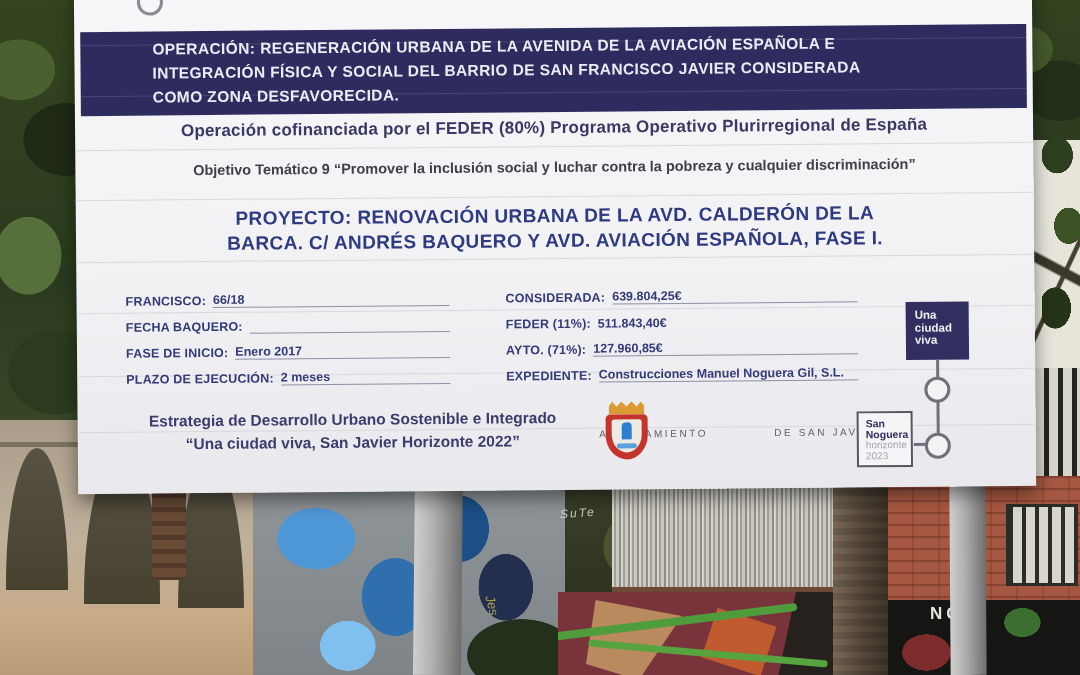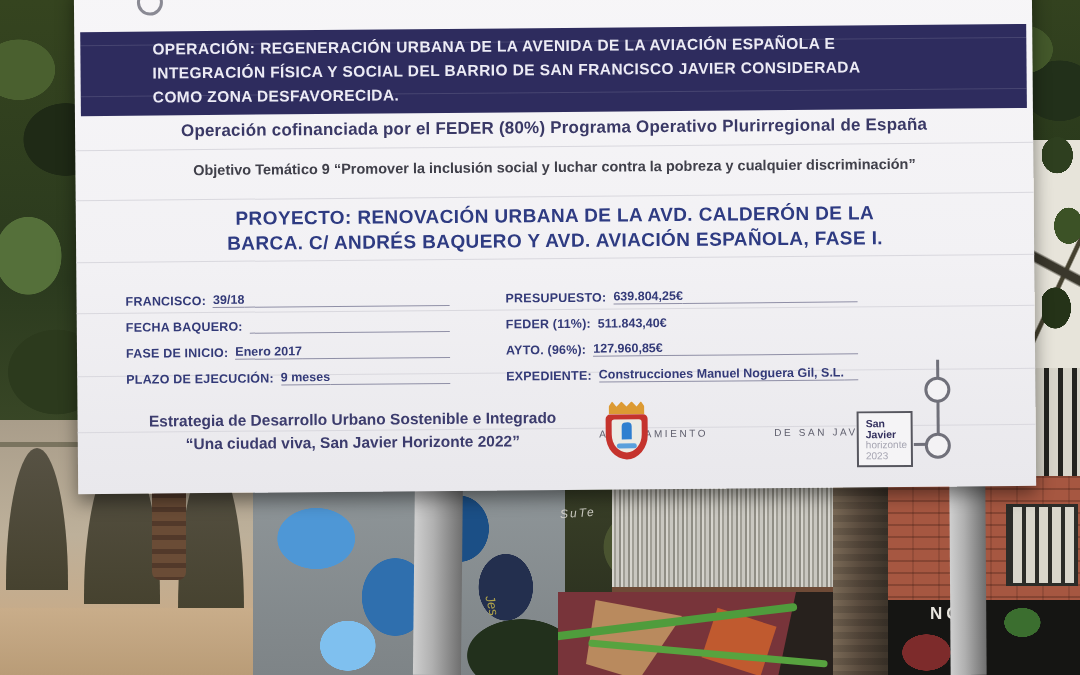--- a/index.html
+++ b/index.html
@@ -199,53 +199,53 @@
     <div class="cofinance">Operación cofinanciada por el FEDER (80%) Programa Operativo Plurirregional de España</div>
     <div class="objective">Objetivo Temático 9 “Promover la inclusión social y luchar contra la pobreza y cualquier discriminación”</div>
     <div class="project">
       <div>PROYECTO: RENOVACIÓN URBANA DE LA AVD. CALDERÓN DE LA</div>
       <div>BARCA. C/ ANDRÉS BAQUERO Y AVD. AVIACIÓN ESPAÑOLA, FASE I.</div>
     </div>
 
     <div class="dcol left">
       <div class="drow u">
         <span class="dlabel">FRANCISCO:</span>
-        <span class="dvalue">39/18</span>
+        <span class="dvalue">66/18</span>
         <span class="dline"></span>
       </div>
       <div class="drow u">
         <span class="dlabel">FECHA BAQUERO:</span>
         <span class="dvalue"></span>
         <span class="dline"></span>
       </div>
       <div class="drow u">
         <span class="dlabel">FASE DE INICIO:</span>
         <span class="dvalue">Enero 2017</span>
         <span class="dline"></span>
       </div>
       <div class="drow u">
         <span class="dlabel">PLAZO DE EJECUCIÓN:</span>
-        <span class="dvalue">9 meses</span>
+        <span class="dvalue">2 meses</span>
         <span class="dline"></span>
       </div>
     </div>
 
     <div class="dcol right">
       <div class="drow u">
-        <span class="dlabel">PRESUPUESTO:</span>
+        <span class="dlabel">CONSIDERADA:</span>
         <span class="dvalue">639.804,25€</span>
         <span class="dline"></span>
       </div>
       <div class="drow">
         <span class="dlabel">FEDER (11%):</span>
         <span class="dvalue">511.843,40€</span>
         <span class="dline"></span>
       </div>
       <div class="drow u">
-        <span class="dlabel">AYTO. (96%):</span>
+        <span class="dlabel">AYTO. (71%):</span>
         <span class="dvalue">127.960,85€</span>
         <span class="dline"></span>
       </div>
       <div class="drow u">
         <span class="dlabel">EXPEDIENTE:</span>
         <span class="dvalue">Construcciones Manuel Noguera Gil, S.L.</span>
         <span class="dline"></span>
       </div>
     </div>
 
@@ -261,25 +261,30 @@
         <div class="shield">
           <div class="inner">
             <div class="figure"></div>
             <div class="base"></div>
           </div>
         </div>
       </div>
       <span>DE SAN JAVIER</span>
     </div>
 
+    <div class="badge-viva">
+      <div>Una</div>
+      <div>ciudad</div>
+      <div>viva</div>
+    </div>
     <div class="vline"></div>
     <div class="hline"></div>
     <div class="circle c1"></div>
     <div class="circle c2"></div>
     <div class="badge-horizonte">
       <span class="bh-bold">San</span>
-      <span class="bh-bold">Javier</span>
+      <span class="bh-bold">Noguera</span>
       <span class="bh-light">horizonte</span>
       <span class="bh-light">2023</span>
     </div>
   </div>
 
 </div>
 
 </body></html>

